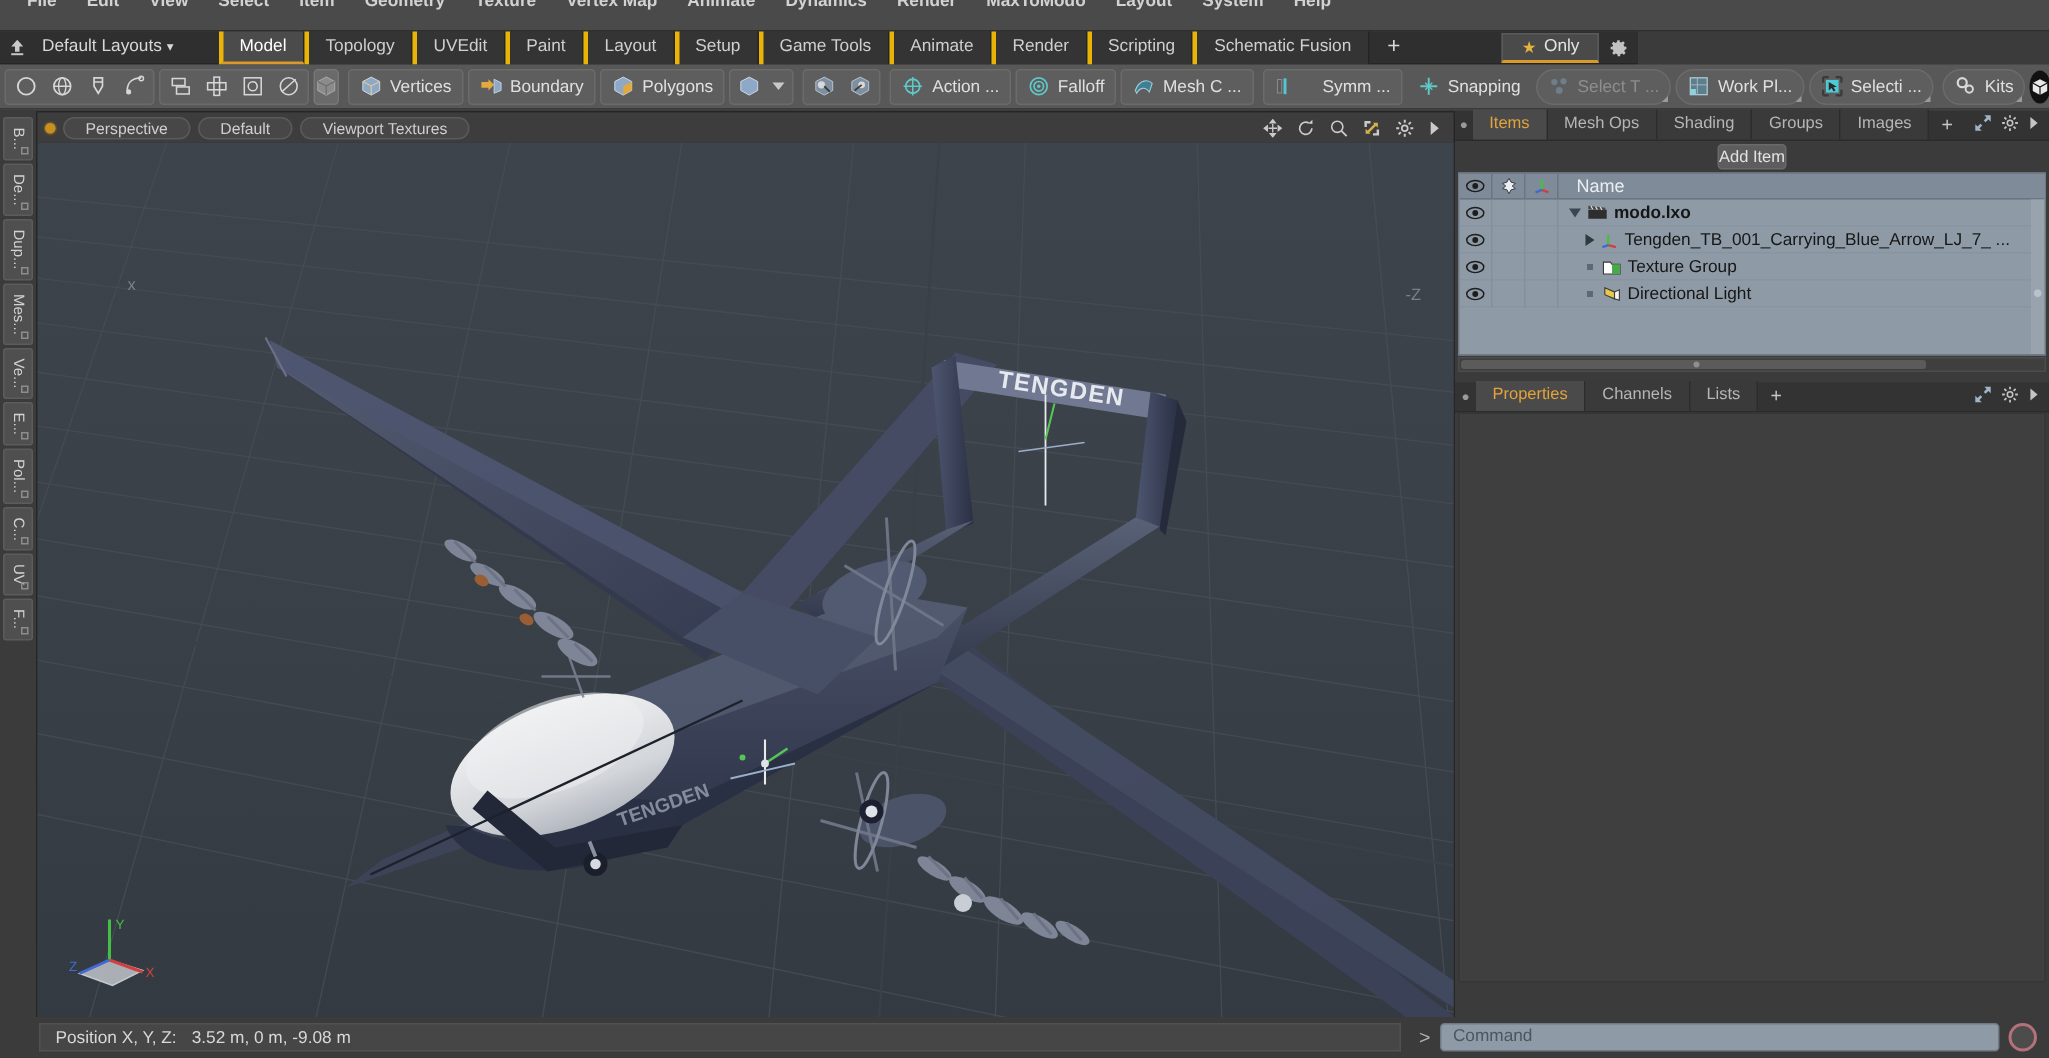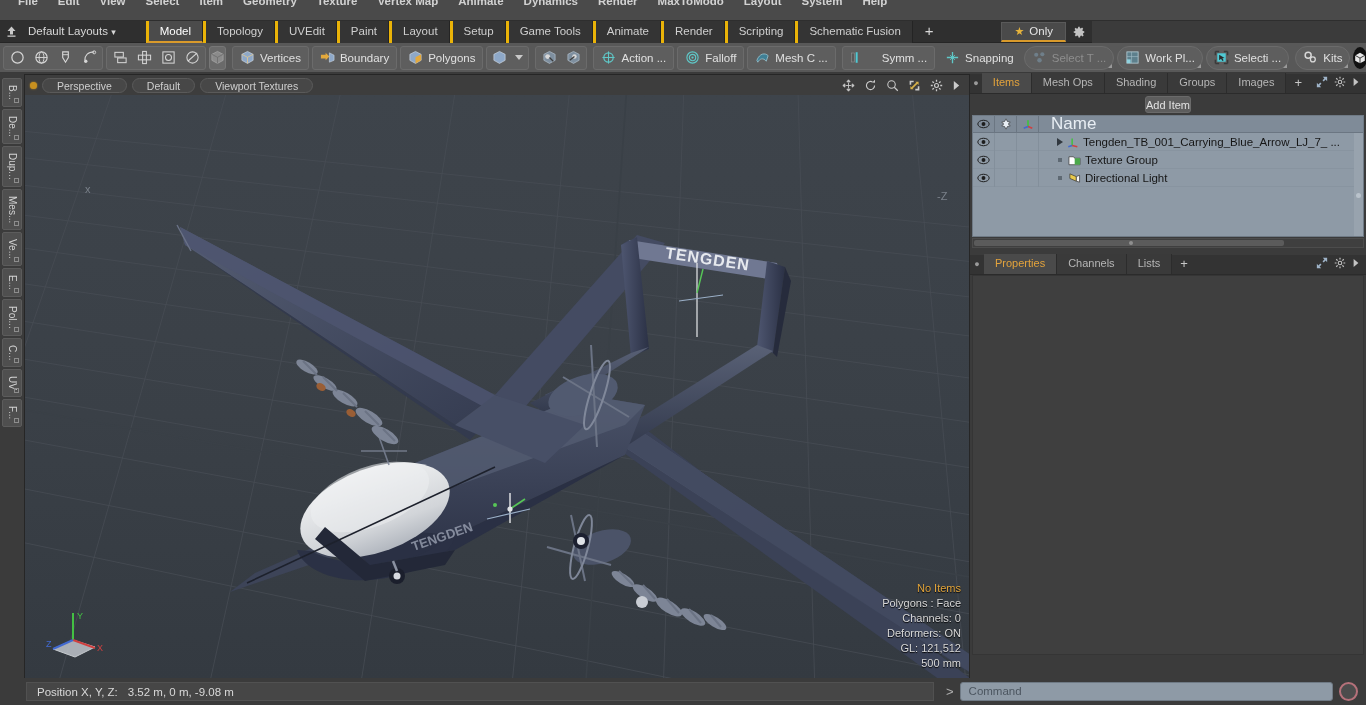--- a/index.html
+++ b/index.html
@@ -90,21 +90,21 @@
   .ddbtn{ width:30px; height:17px; background:#5d5d5d; border:1px solid #6a6a6a; border-radius:3px;
      display:flex; align-items:center; justify-content:center;}
   .pbtn{ height:17px; line-height:16px; padding:0 10px; background:#5d5d5d; border:1px solid #6a6a6a;
      border-radius:3px; color:#e2e2e2; font-size:11px;}
   .iconbtn{ width:19px; height:17px; background:#5d5d5d; border:1px solid #6a6a6a; border-radius:3px;
      display:flex; align-items:center; justify-content:center;}
 
   .itemlist{ margin:0 2px; background:#8e9aa6; border:1px solid #6f7a85; height:122px; position:relative; overflow:hidden;}
   .ilhead{ display:flex; height:17px; background:#7f8b98; border-bottom:1px solid #6b7682; align-items:center;}
   .ilh-c{ width:22px; height:17px; display:flex; align-items:center; justify-content:center; border-right:1px solid #6b7682;}
-  .ilh-name{ flex:1; padding-left:12px; color:#e8eef4; font-size:17px; line-height:16px;}
+  .ilh-name{ flex:1; padding-left:12px; color:#e8eef4; font-size:12px; line-height:16px;}
   .ilrow{ display:flex; height:18px; align-items:center; border-bottom:1px solid #8894a0;}
   .ilc{ width:22px; height:18px; display:flex; align-items:center; justify-content:center; border-right:1px solid #838f9b;}
   .ilname{ flex:1; display:flex; align-items:center; gap:4px; padding-left:4px; color:#161616; font-size:11.5px; white-space:nowrap; overflow:hidden;}
   .ilname.bold{ font-weight:bold;}
   .tri-d{ width:0;height:0;border-left:4px solid transparent;border-right:4px solid transparent;border-top:6px solid #3c4650; margin-left:3px;}
   .tri-r2{ width:0;height:0;border-top:4px solid transparent;border-bottom:4px solid transparent;border-left:6px solid #31383f; margin-left:14px;}
   .dotmark{ width:4px;height:4px;background:#5e6973; margin-left:15px;}
   .vscroll{ position:absolute; right:0; top:17px; width:9px; bottom:0; background:#98a3ae;}
   .hscrollwrap{ margin:1px 2px 0 2px; height:10px; background:#3f3f3f; border:1px solid #4c4c4c; position:relative;}
   .hscroll{ position:absolute; left:1px; top:1px; height:6px; width:310px; background:#5b5b5b; border-radius:2px;}
@@ -616,28 +616,20 @@
       <svg class="axisgiz" viewBox="0 0 66 62">
         <path d="M8 42 L28 33 L50 40 L30 50 Z" fill="#bfc4cb" opacity=".85" stroke="#e0e4e8" stroke-width="1"></path>
         <line x1="28" y1="33" x2="28" y2="6" stroke="#43c043" stroke-width="2"></line>
         <text x="32" y="12" fill="#43c043" font-family="'Liberation Sans',sans-serif" font-size="9">Y</text>
         <line x1="28" y1="33" x2="50" y2="41" stroke="#d04040" stroke-width="2"></line>
         <text x="52" y="44" fill="#d04040" font-family="'Liberation Sans',sans-serif" font-size="9">X</text>
         <line x1="28" y1="33" x2="8" y2="42" stroke="#4169d0" stroke-width="2"></line>
         <text x="1" y="40" fill="#4169d0" font-family="'Liberation Sans',sans-serif" font-size="9">Z</text>
       </svg>
 
-      <div class="vpstats">
-        <div class="noitems">No Items</div>
-        <div>Polygons : Face</div>
-        <div>Channels: 0</div>
-        <div>Deformers: ON</div>
-        <div>GL: 121,512</div>
-        <div>500 mm</div>
-      </div>
     </div>
   </div>
 
   <div class="rightpanel">
 
     <div class="ptabrow">
       <div class="pdot">●</div>
       <div class="ptab active">Items</div>
       <div class="ptab">Mesh Ops</div>
       <div class="ptab">Shading</div>
@@ -703,20 +695,41 @@
         <div class="ilh-c">
           <svg width="12" height="12" viewBox="0 0 14 14">
               <line x1="7" y1="10" x2="7" y2="2.5" stroke="#43c043" stroke-width="2"></line>
               <line x1="7" y1="10" x2="12" y2="12" stroke="#d04040" stroke-width="2"></line>
               <line x1="7" y1="10" x2="2" y2="12" stroke="#4169d0" stroke-width="2"></line>
             </svg>
         </div>
         <div class="ilh-name">Name</div>
       </div>
 
+      <div class="ilrow">
+        <div class="ilc">
+            <svg width="13" height="10" viewBox="0 0 16 11">
+              <ellipse cx="8" cy="5.5" rx="7" ry="4.6" fill="none" stroke="#1d1d1d" stroke-width="1.2"></ellipse>
+              <circle cx="8" cy="5.5" r="2.4" fill="#1d1d1d"></circle>
+            </svg>
+          </div>
+        <div class="ilc"></div>
+        <div class="ilc"></div>
+        <div class="ilname bold">
+          <span class="tri-d"></span>
+          <span style="display:flex">
+            <svg width="14" height="11" viewBox="0 0 16 12">
+                <path d="M1 4 h14 v7 H1 Z" fill="#2e2e2e"></path>
+                <path d="M1 1 L14 2.5 L14 4.4 L1 3.6 Z" fill="#4a4a4a"></path>
+                <path d="M3 1.2 L4.4 3.7 M6.5 1.6 L7.9 4 M10 2 L11.4 4.3" stroke="#e4e4e4" stroke-width=".9"></path>
+              </svg>
+          </span>
+          <span>modo.lxo</span>
+        </div>
+      </div>
 
       <div class="ilrow">
         <div class="ilc">
             <svg width="13" height="10" viewBox="0 0 16 11">
               <ellipse cx="8" cy="5.5" rx="7" ry="4.6" fill="none" stroke="#1d1d1d" stroke-width="1.2"></ellipse>
               <circle cx="8" cy="5.5" r="2.4" fill="#1d1d1d"></circle>
             </svg>
           </div>
         <div class="ilc"></div>
         <div class="ilc"></div>

